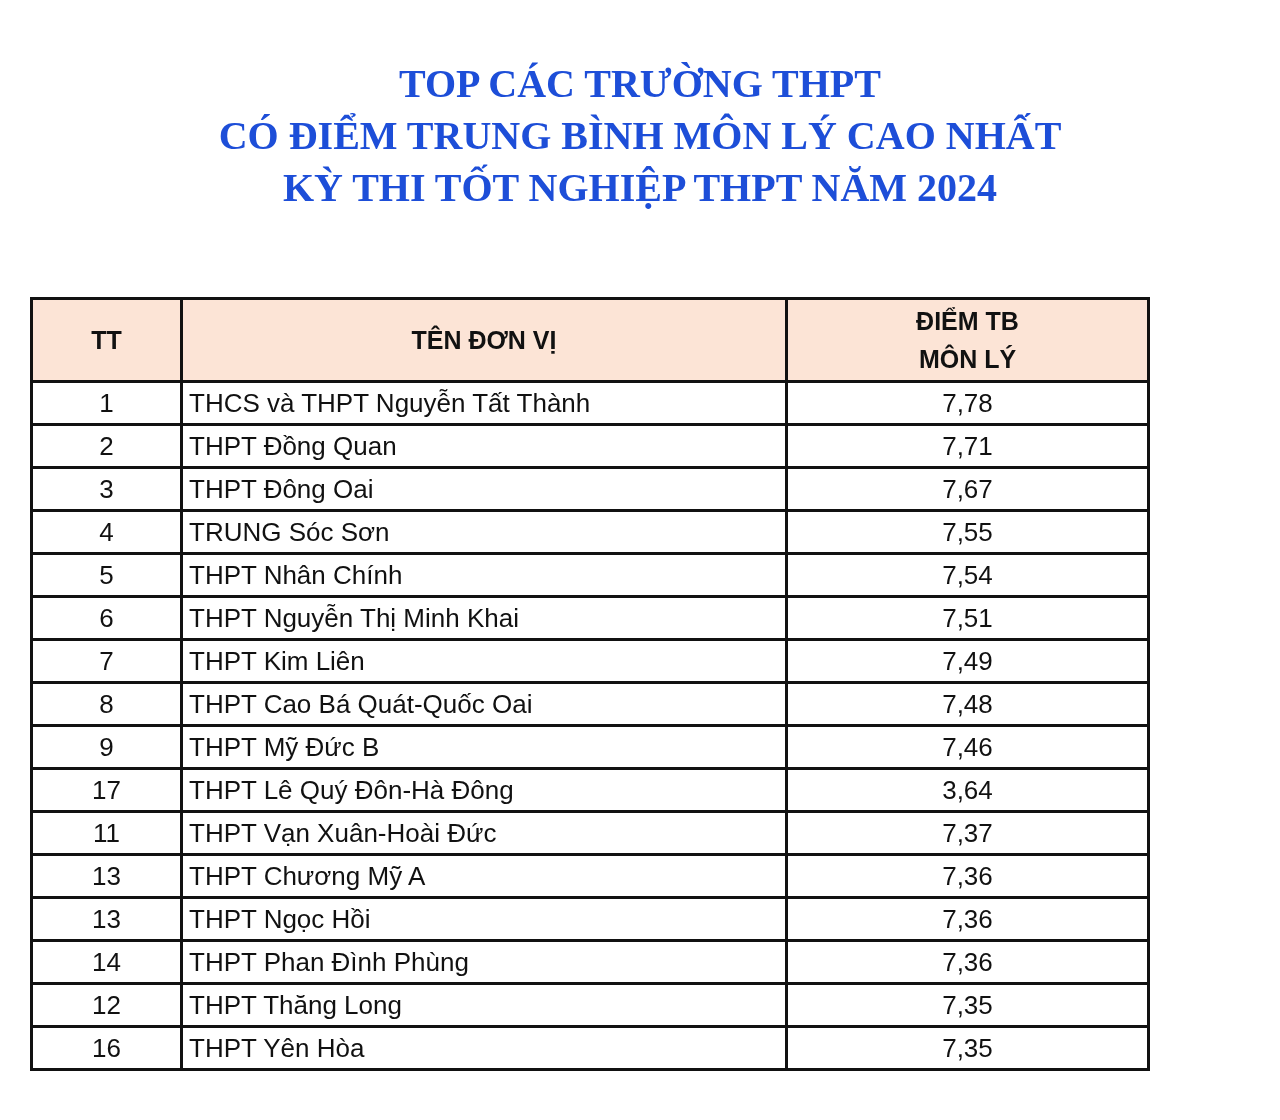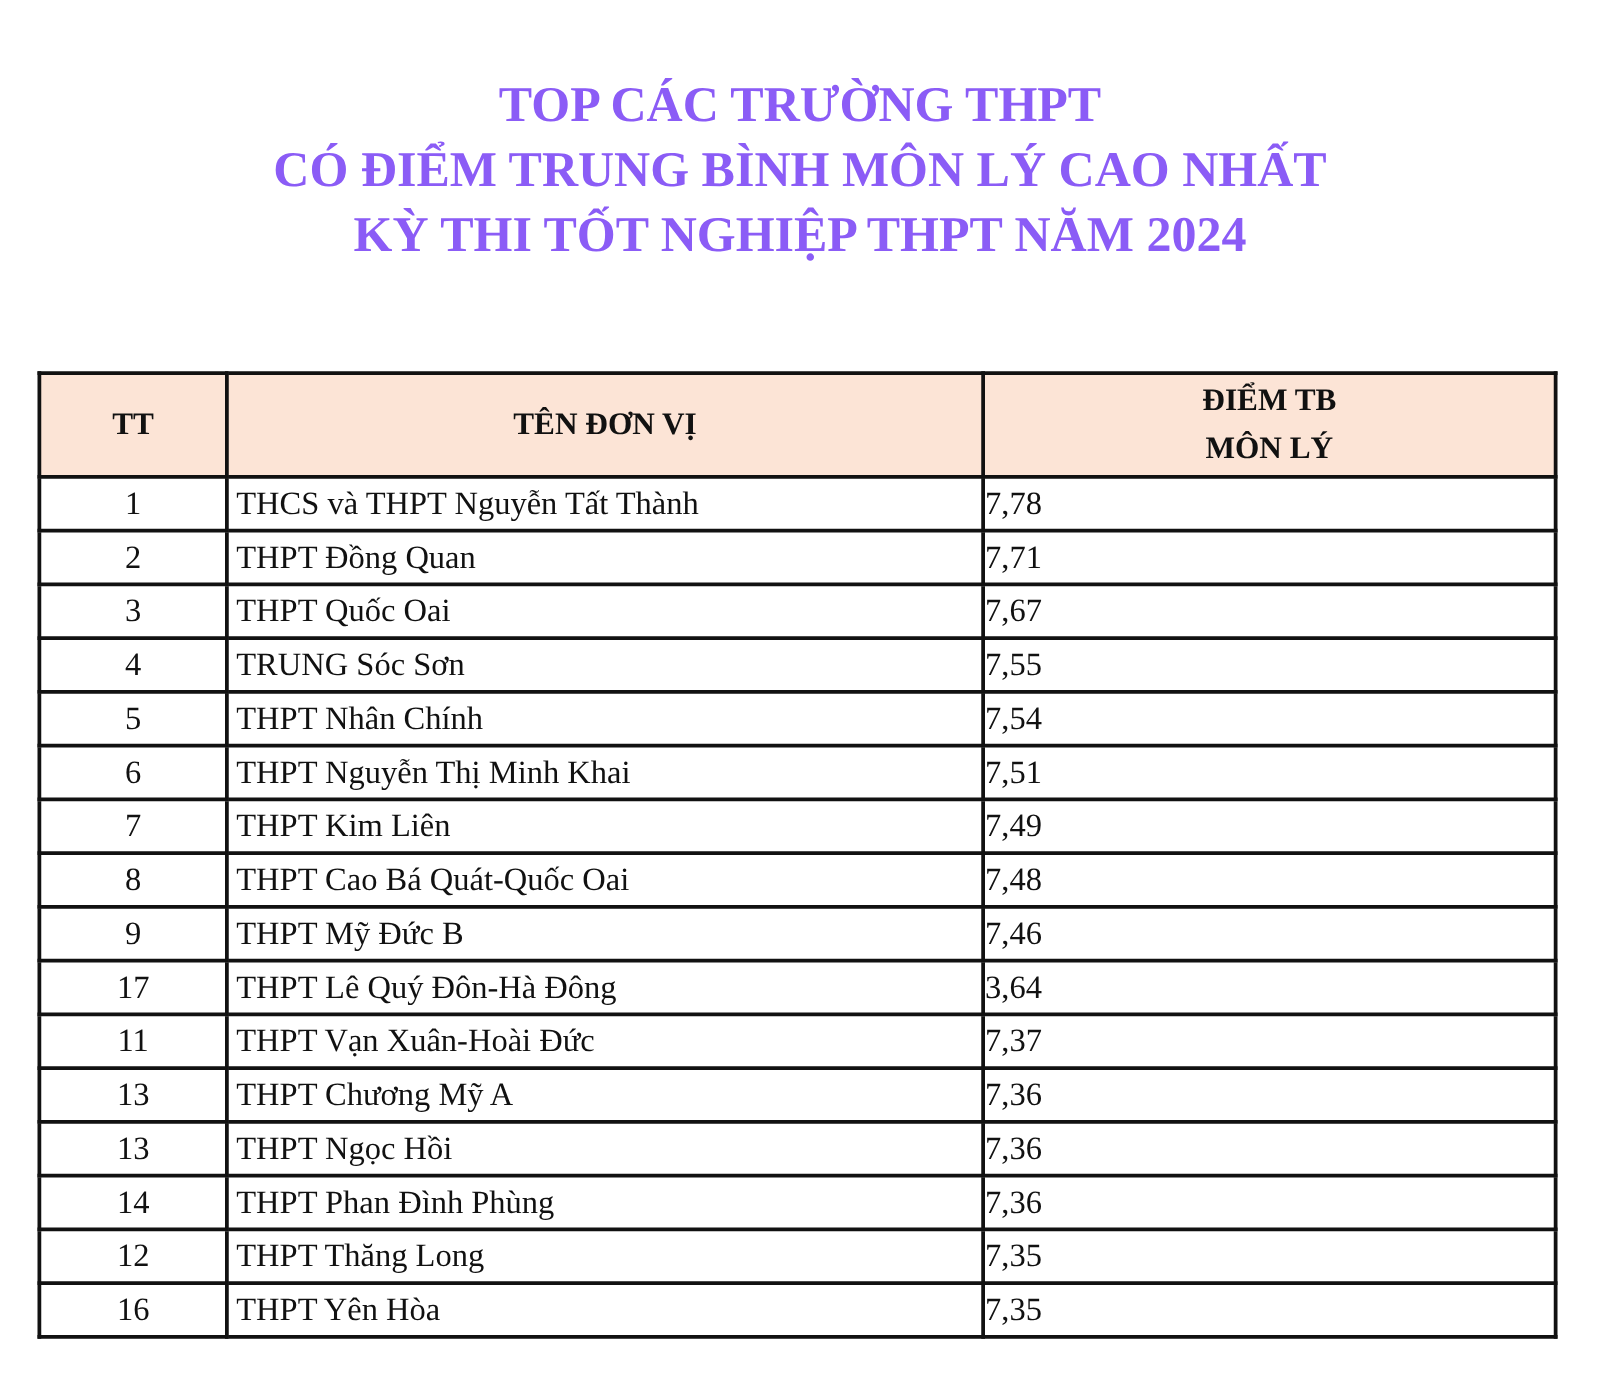--- a/index.html
+++ b/index.html
@@ -1,49 +1,49 @@
 <!DOCTYPE html>
 <html><head>
   <meta charset="utf-8">
   <style>
     html, body { margin: 0; padding: 0; background: #ffffff; }
     body { width: 1280px; height: 1120px; position: relative; overflow: hidden; }
     .title {
       position: absolute; left: 0; top: 58px; width: 1280px;
       text-align: center;
       font-family: "Liberation Serif", "DejaVu Serif", serif;
-      font-weight: bold; font-size: 40px; line-height: 52px; color: #8b5cf6;
+      font-weight: bold; font-size: 40px; line-height: 52px; color: #1d4ed8;
       letter-spacing: 0px;
     }
     .title div { white-space: nowrap; }
     table.rank {
       position: absolute; left: 30px; top: 297px;
-      width: 1216px;
+      width: 1120px;
       border-collapse: collapse;
-      font-family: Liberation Serif, serif;
+      font-family: Liberation Sans, sans-serif;
       color: #111;
     }
     table.rank th, table.rank td {
       border: 3px solid #111;
       padding: 0;
     }
     table.rank thead th {
       background: #fce4d6;
       height: 80px;
       font-weight: bold; font-size: 25px; line-height: 38px;
       text-align: center;
     }
     table.rank tbody td {
       height: 40px;
       font-size: 26px;
       line-height: 38px;
     }
     .col-tt { width: 147px; text-align: center; }
     .col-name { width: 596px; text-align: left; padding-left: 6px !important; }
-    .col-score { text-align: left; }
+    .col-score { text-align: center; }
     .hdr-line { display: block; }
   </style>
 </head>
 <body>
 
 <div class="title">
   <div>TOP CÁC TRƯỜNG THPT</div>
   <div>CÓ ĐIỂM TRUNG BÌNH MÔN LÝ CAO NHẤT</div>
   <div>KỲ THI TỐT NGHIỆP THPT NĂM 2024</div>
 </div>
@@ -65,21 +65,21 @@
         <td class="col-name">THCS và THPT Nguyễn Tất Thành</td>
         <td class="col-score">7,78</td>
       </tr>
     <tr>
         <td class="col-tt">2</td>
         <td class="col-name">THPT Đồng Quan</td>
         <td class="col-score">7,71</td>
       </tr>
     <tr>
         <td class="col-tt">3</td>
-        <td class="col-name">THPT Quốc Oai</td>
+        <td class="col-name">THPT Đông Oai</td>
         <td class="col-score">7,67</td>
       </tr>
     <tr>
         <td class="col-tt">4</td>
         <td class="col-name">TRUNG Sóc Sơn</td>
         <td class="col-score">7,55</td>
       </tr>
     <tr>
         <td class="col-tt">5</td>
         <td class="col-name">THPT Nhân Chính</td>

